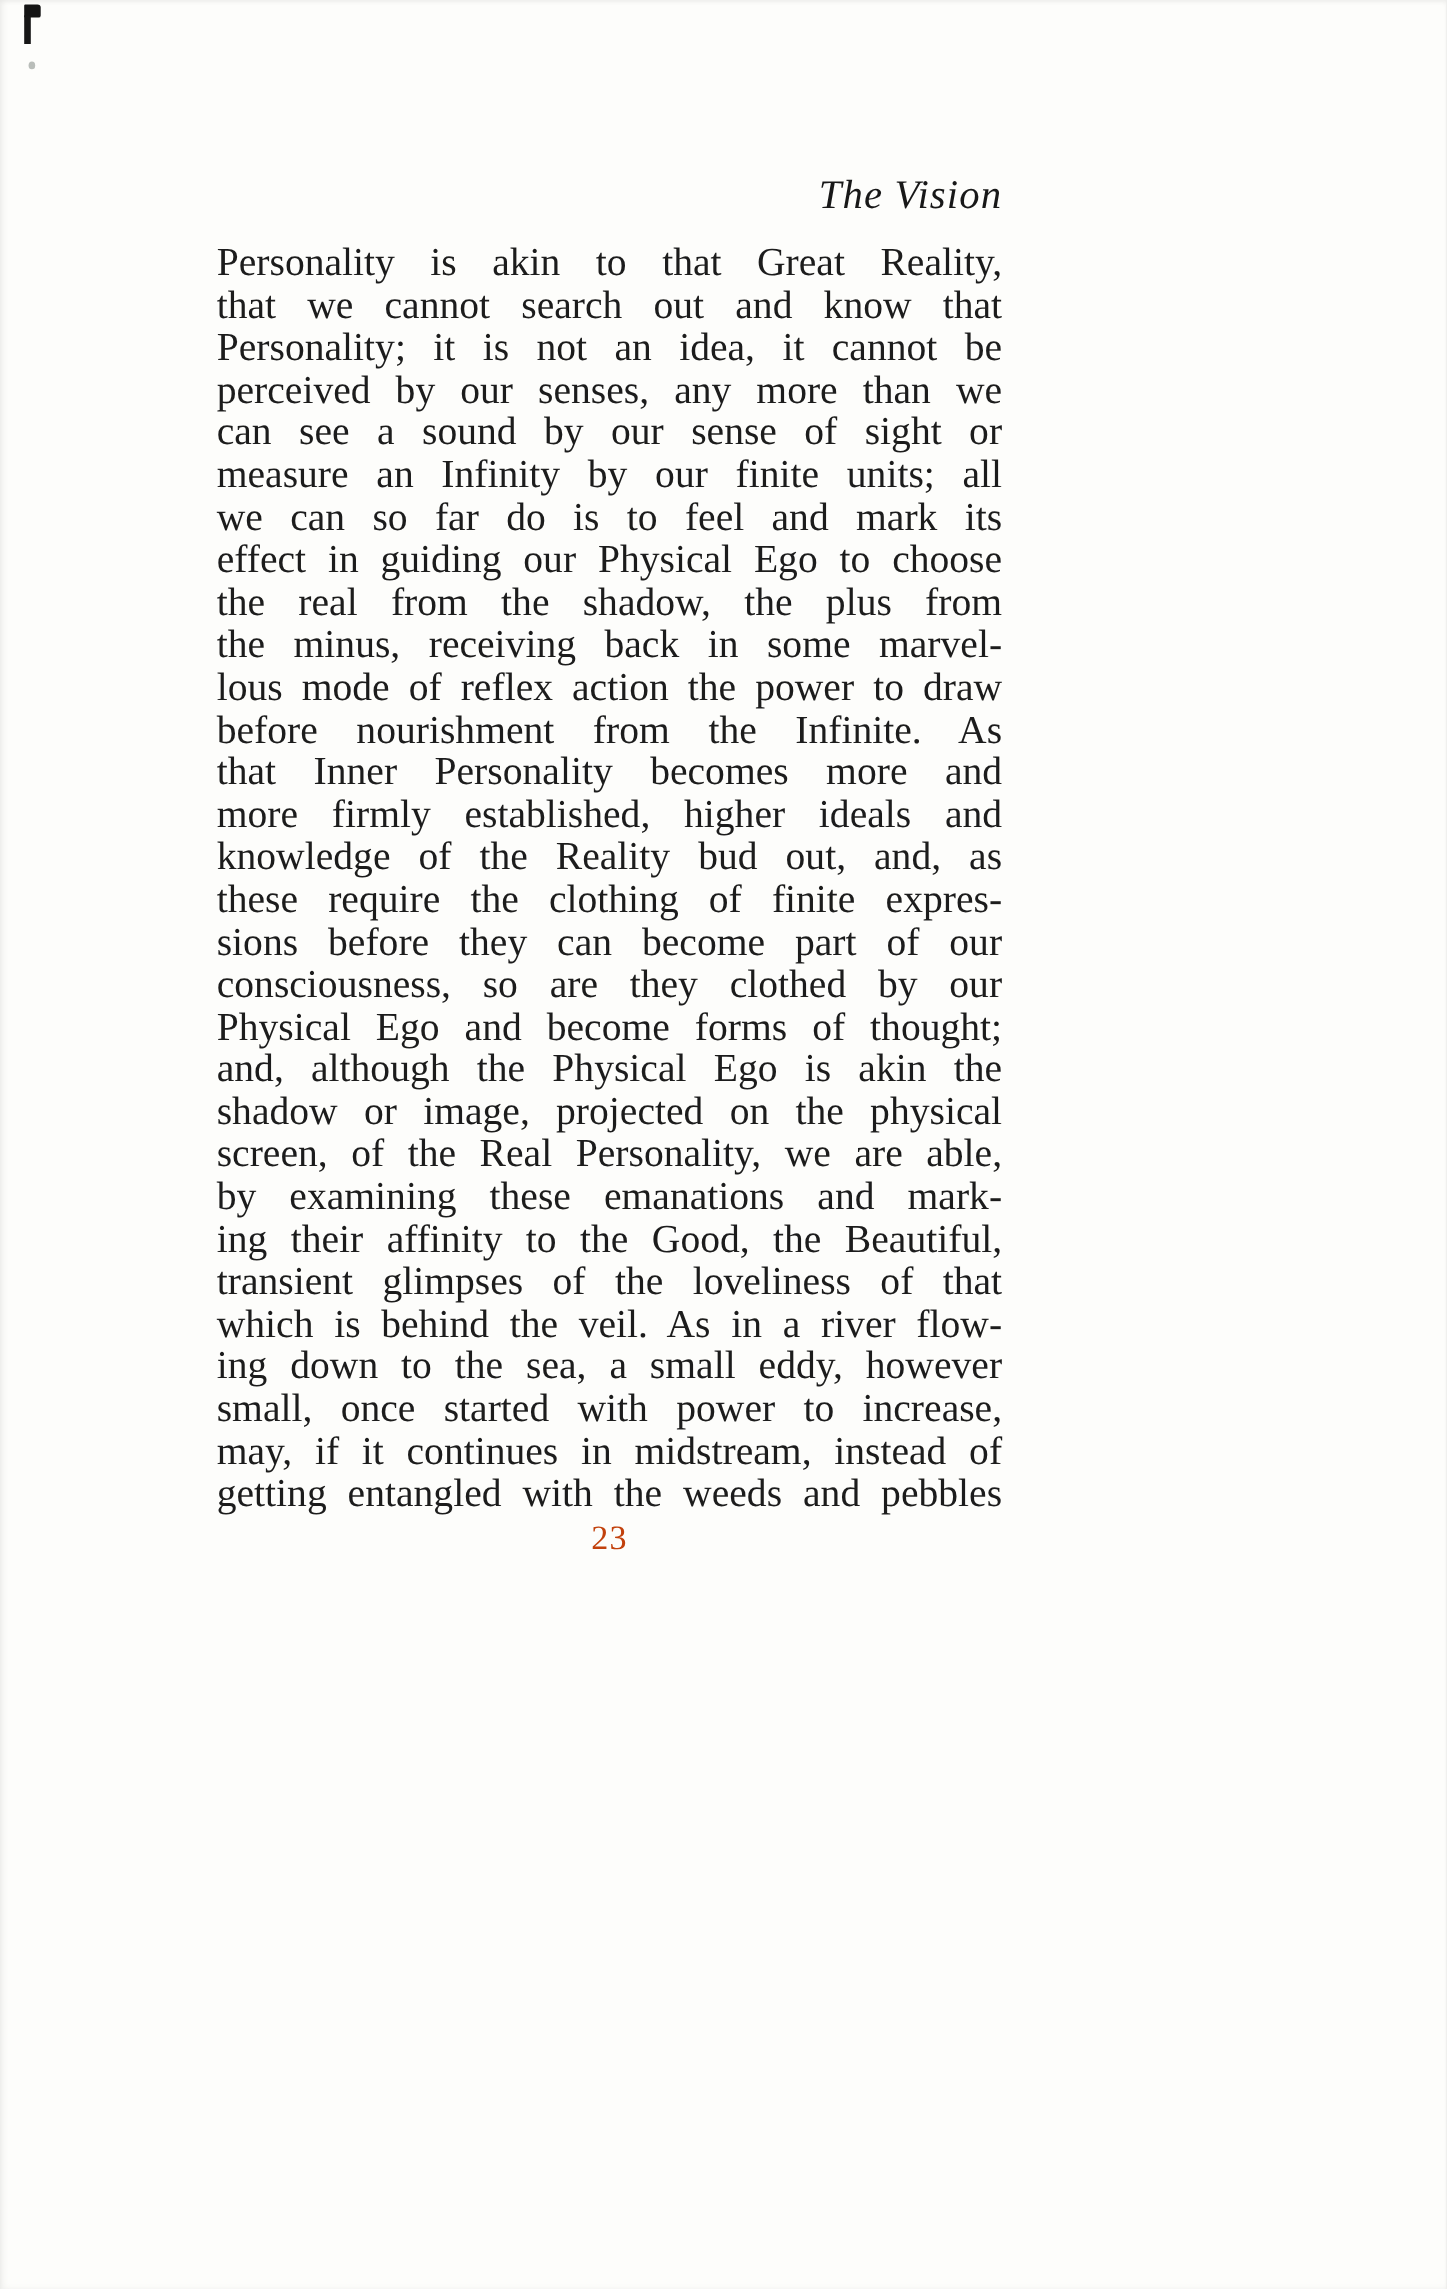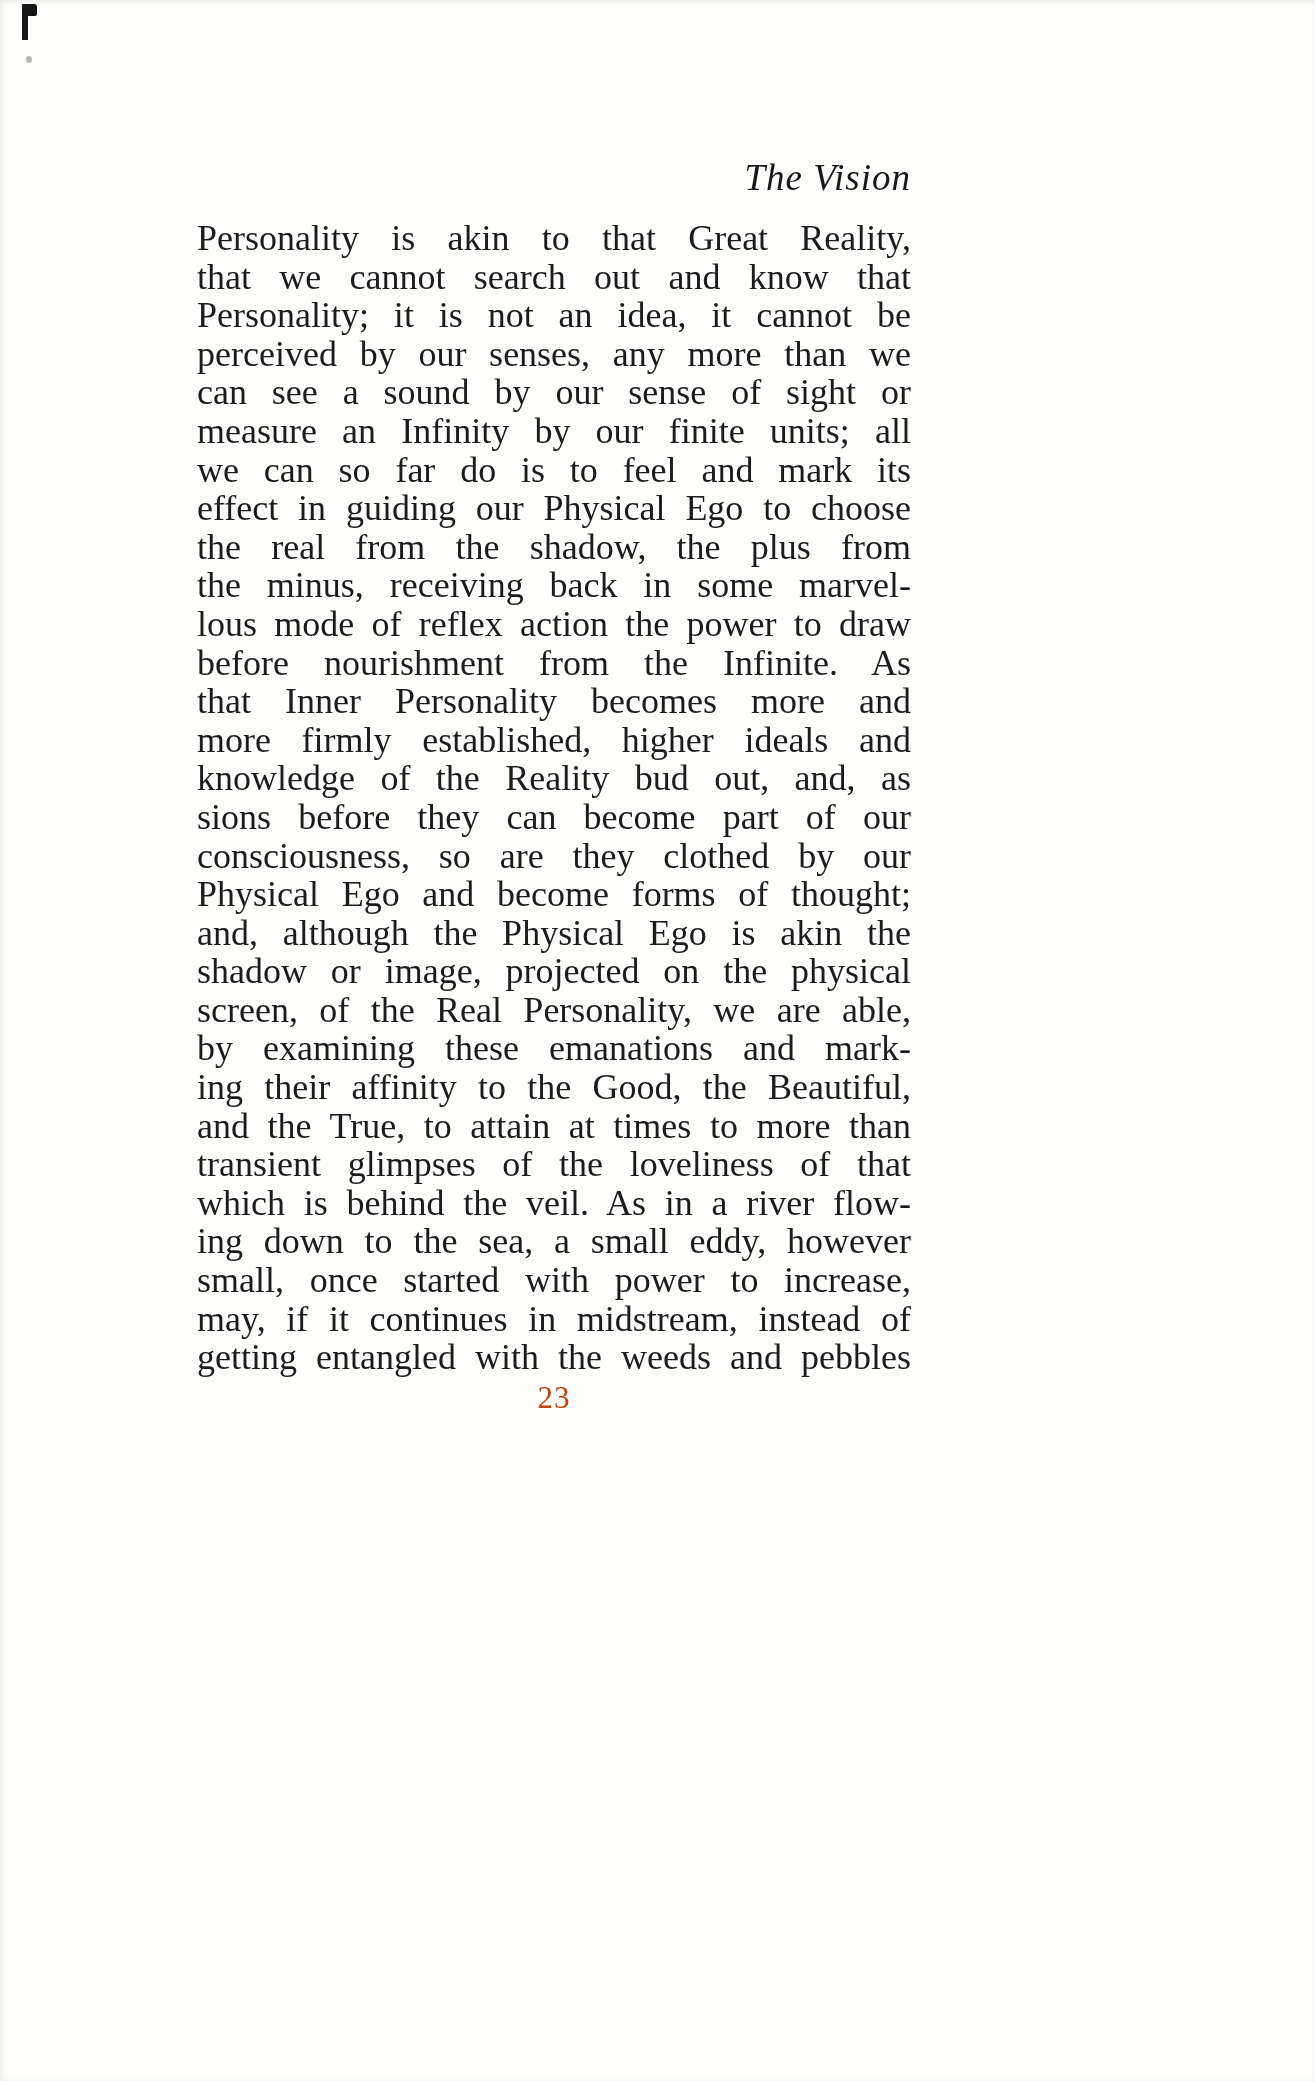--- a/index.html
+++ b/index.html
@@ -115,29 +115,29 @@
         <div class="line">measure an Infinity by our finite units; all</div>
         <div class="line">we can so far do is to feel and mark its</div>
         <div class="line">effect in guiding our Physical Ego to choose</div>
         <div class="line">the real from the shadow, the plus from</div>
         <div class="line">the minus, receiving back in some marvel-</div>
         <div class="line">lous mode of reflex action the power to draw</div>
         <div class="line">before nourishment from the Infinite.  As</div>
         <div class="line">that Inner Personality becomes more and</div>
         <div class="line">more firmly established, higher ideals and</div>
         <div class="line">knowledge of the Reality bud out, and, as</div>
+        <div class="line">these require the clothing of finite expres-</div>
         <div class="line">sions before they can become part of our</div>
         <div class="line">consciousness, so are they clothed by our</div>
         <div class="line">Physical Ego and become forms of thought;</div>
         <div class="line">and, although the Physical Ego is akin the</div>
         <div class="line">shadow or image, projected on the physical</div>
         <div class="line">screen, of the Real Personality, we are able,</div>
         <div class="line">by examining these emanations and mark-</div>
         <div class="line">ing their affinity to the Good, the Beautiful,</div>
-        <div class="line">and the True, to attain at times to more than</div>
         <div class="line">transient glimpses of the loveliness of that</div>
         <div class="line">which is behind the veil.  As in a river flow-</div>
         <div class="line">ing down to the sea, a small eddy, however</div>
         <div class="line">small, once started with power to increase,</div>
         <div class="line">may, if it continues in midstream, instead of</div>
         <div class="line">getting entangled with the weeds and pebbles</div>
       </div>
 
     <div class="page-number">23</div>
   </div>

